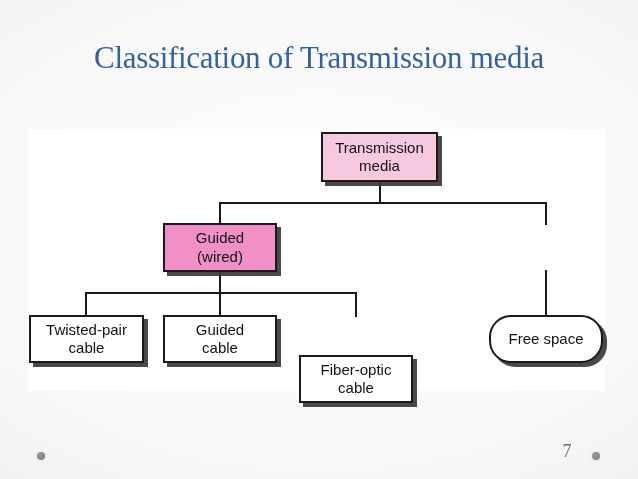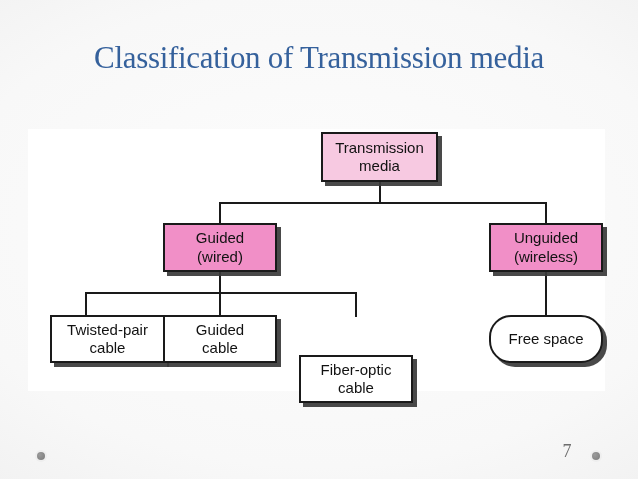--- a/index.html
+++ b/index.html
@@ -43,21 +43,21 @@
     font-size:15px;
     line-height:1.22;
     color:#121212;
     white-space:pre-line;
   }
   .node-root{left:321px;top:132px;width:117px;height:50px;background:#f7c9e1;}
   .node-branch{background:#f18fc7;}
   .node-guided{left:163px;top:223px;width:114px;height:49px;}
   .node-unguided{left:489px;top:223px;width:114px;height:49px;}
   .node-leaf{background:#ffffff;}
-  .node-twisted{left:29px;top:315px;width:115px;height:48px;margin-left:21px;}
+  .node-twisted{left:29px;top:315px;width:115px;height:48px;}
   .node-coaxial{left:163px;top:315px;width:114px;height:48px;}
   .node-fiber{left:299px;top:315px;width:114px;height:48px;margin-top:40px;}
   .node-free{left:489px;top:315px;width:114px;height:48px;border-radius:22px;}
   .page-number{
     position:absolute;
     left:552px;top:441px;
     width:30px;
     text-align:center;
     font-family:"Liberation Serif",serif;
     font-size:18px;
@@ -96,22 +96,20 @@
       <path d="M546 270 L546 317"></path>
     </g>
   </svg>
 
   <div class="node node-root">Transmission
 media</div>
 
   <div class="node node-branch node-guided">Guided
 (wired)</div>
 
-  <div class="node node-branch node-unguided">Unguided
-(wireless)</div>
 
   <div class="node node-leaf node-twisted">Twisted-pair
 cable</div>
 
   <div class="node node-leaf node-coaxial">Guided
 cable</div>
 
   <div class="node node-leaf node-fiber">Fiber-optic
 cable</div>
 

